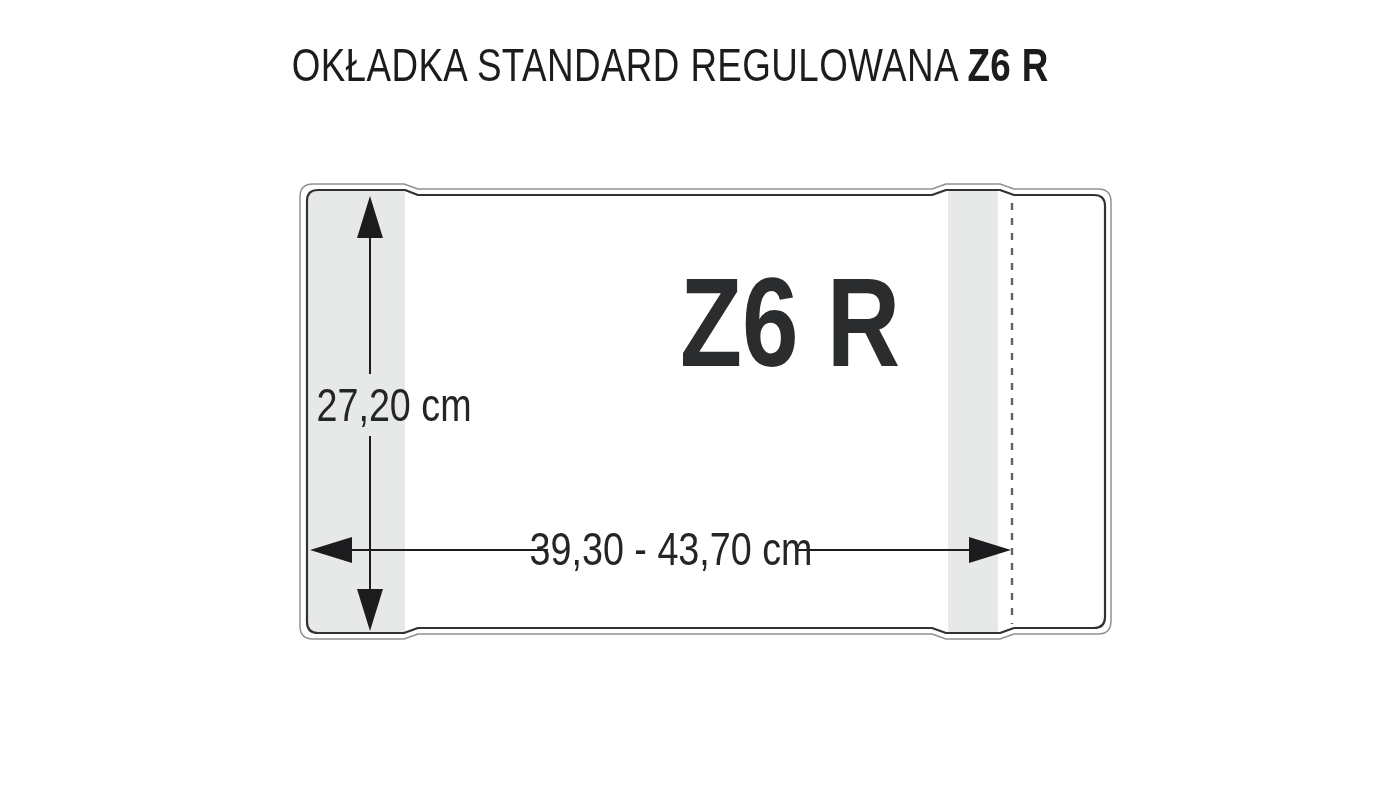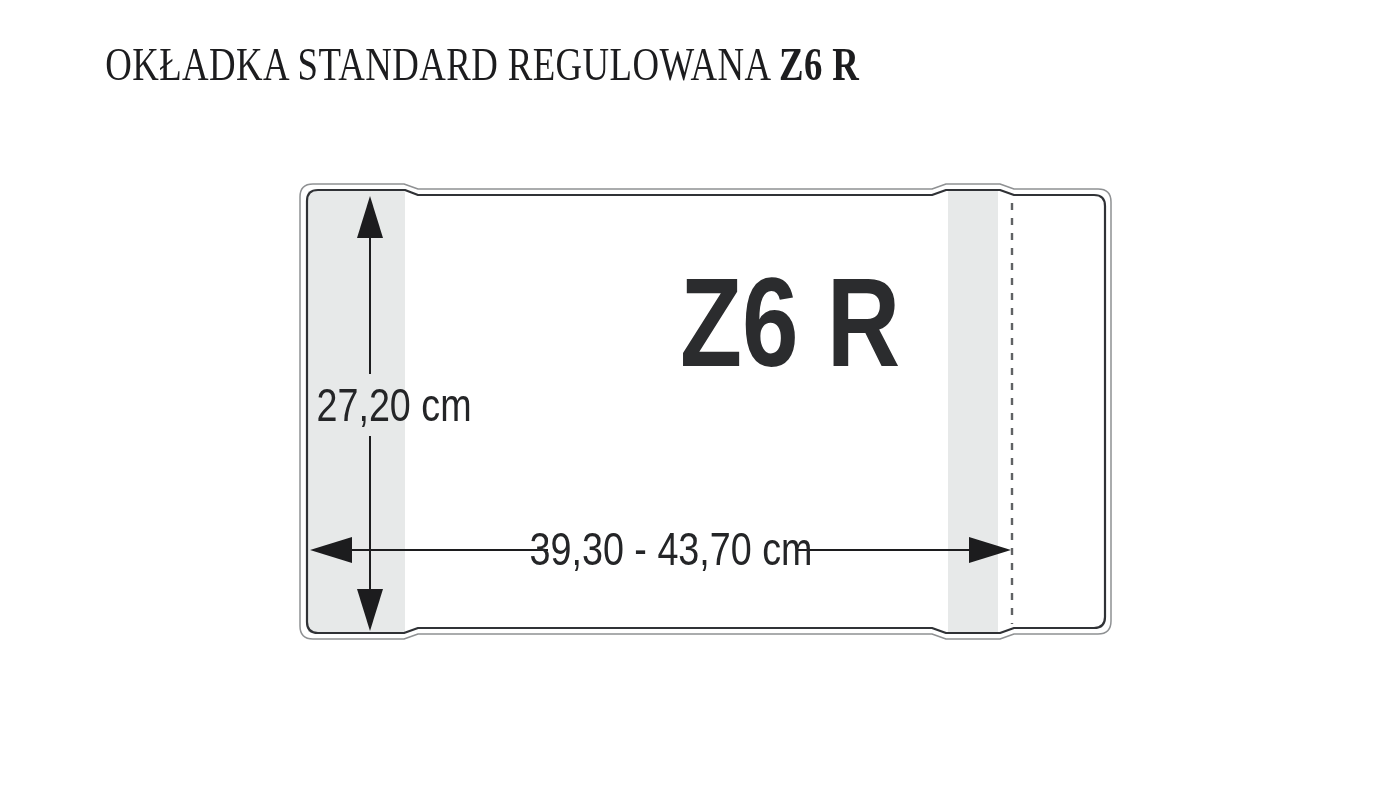--- a/index.html
+++ b/index.html
@@ -13,22 +13,22 @@
     --title-text:#1c1c1e;
     --page-bg:#ffffff;
   }
   html,body{margin:0;padding:0;}
   body{
     width:1400px;height:788px;position:relative;overflow:hidden;
     background:var(--page-bg);
     font-family:"Liberation Sans","DejaVu Sans",sans-serif;
   }
   .title-wrap{
-    position:absolute;top:40px;left:11px;width:1340px;
-    text-align:left;white-space:nowrap;font-family:Liberation Serif, serif;
+    position:absolute;top:40px;left:0;width:1340px;
+    text-align:center;white-space:nowrap;
   }
   .title-inner{
     display:inline-block;
     transform:scaleX(0.80);
     transform-origin:center;
     font-size:46px;line-height:1.1;
     color:var(--title-text);
     letter-spacing:0.5px;
   }
   .title-model{font-weight:700;}

